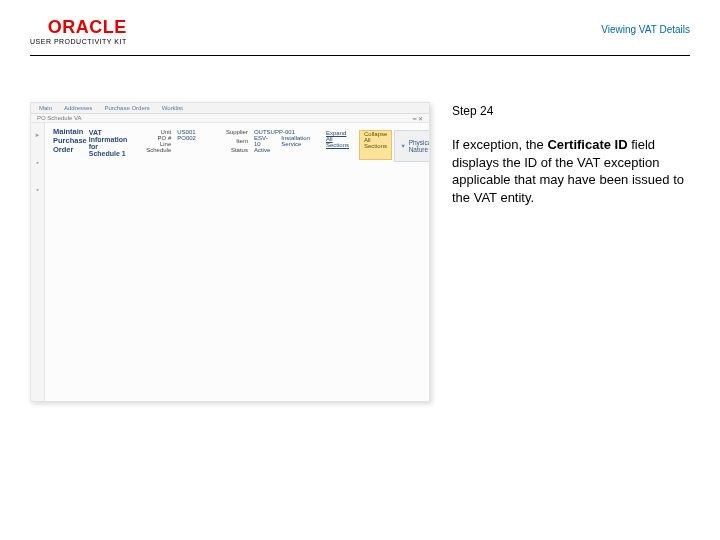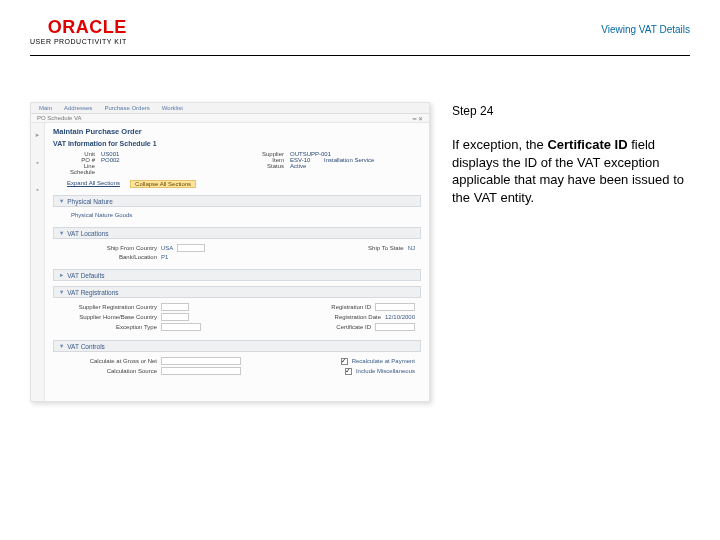--- a/index.html
+++ b/index.html
@@ -72,21 +72,21 @@
     color: #5a7aa8;
   }
   .app-tabs span { padding: 0 4px; }
   .sub-bar {
     height: 9px;
     background: #f7f7f7;
     border-bottom: 1px solid #e6e6e6;
     display:flex; justify-content:space-between; padding:0 6px; align-items:center;
     color:#7a7a7a;
   }
-  .app-body { padding: 4px 8px; display:flex; flex-direction:column; gap:2px; }
+  .app-body { padding: 4px 8px; display:flex; flex-direction:row; gap:2px; }
   .title-lg { color:#2a4a78; font-size:7.5px; font-weight:bold; }
   .title-md { color:#2a4a78; font-size:7px; font-weight:bold; margin-top:2px;}
   .kv-row { display:flex; gap:6px; align-items:center; }
   .kv-row .k { color:#444; min-width:42px; text-align:right; }
   .kv-row .v { color:#2a4a78; }
   .linkbar { display:flex; gap:10px; margin:3px 0 2px 14px; }
   .linkbar .expand { color:#2a4a78; text-decoration:underline; }
   .linkbar .collapse {
     background:#ffe39b; color:#6a4a00; padding:0 4px;
     border:1px solid #e6c26a;

